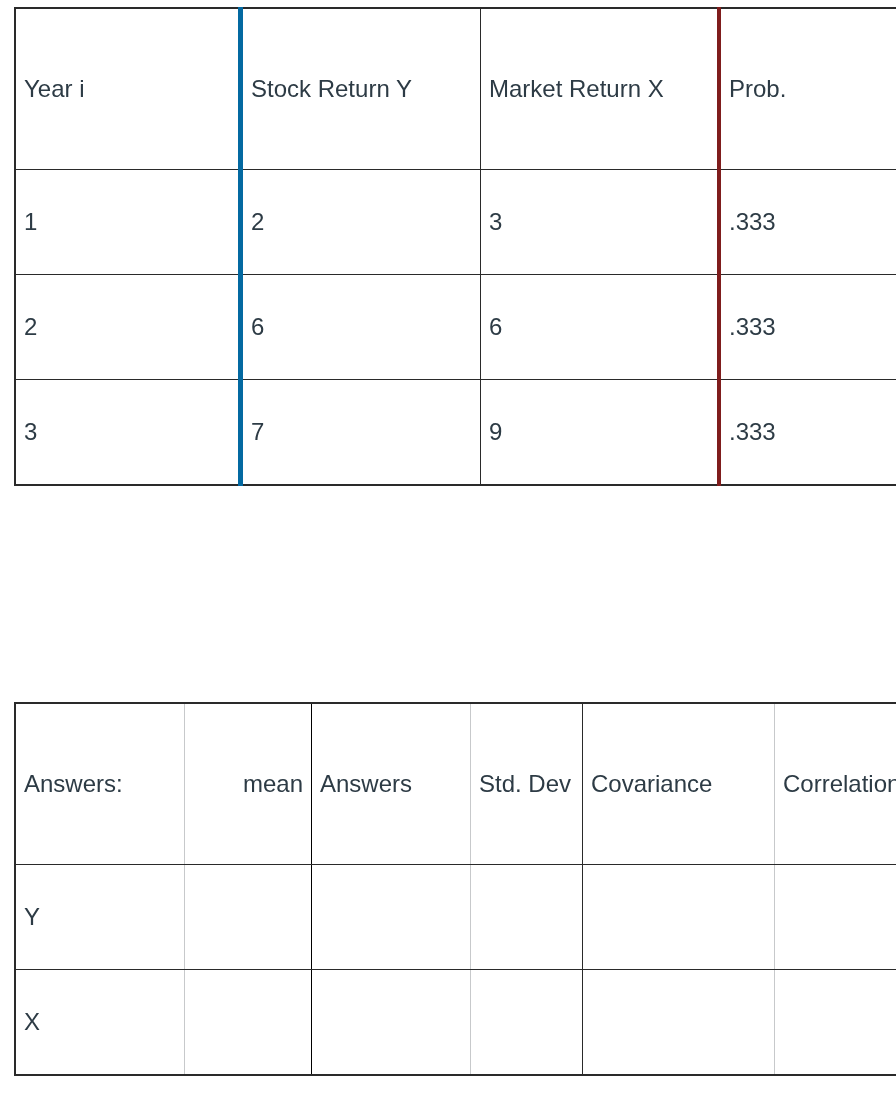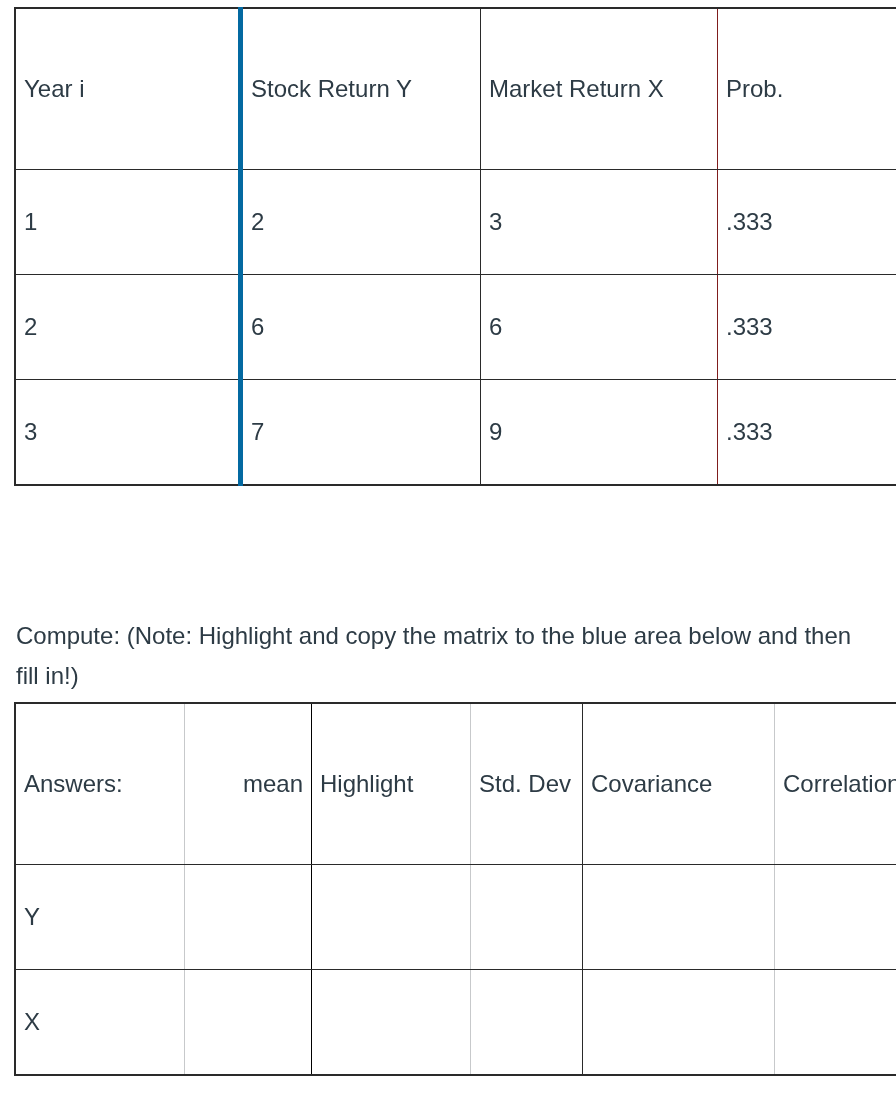--- a/index.html
+++ b/index.html
@@ -53,21 +53,21 @@
     left: 14px;
     top: 7px;
     width: 858px;
   }
   #returns-table { width: 858px; }
   #returns-table td { height: 104px; }
   #returns-table tr.header-row td { height: 160px; }
   
   #returns-table td.c0 { width: 206px; border-right: 5px solid #0369a1; }
   #returns-table td.c1 { width: 221px; border-right: 1px solid #2a2a2a; padding-left: 8px; }
-  #returns-table td.c2 { width: 220px; border-right: 1px solid #7f1d1d; }
+  #returns-table td.c2 { width: 220px; border-right: 4px solid #7f1d1d; }
   #returns-table td.c3 { width: 207px; }
 
   
   #compute-note {
     position: absolute;
     left: 16px;
     top: 592px;
     width: 846px;
     font-size: 24px;
     line-height: 40px;
@@ -157,34 +157,33 @@
             <span class="cell-text">9</span>
           </td>
           <td class="c3">
             <span class="cell-text">.333</span>
           </td>
         </tr>
       </tbody>
     </table>
   </div>
 
-  <p id="compute-note">Compute: (Note: Highlight and copy the matrix to the blue area below and then fill in!)</p>
 
   <div id="answers-table-wrap">
     <table id="answers-table" class="data-table">
       <tbody>
         <tr class="header-row">
           <td class="a0">
             <span class="cell-text">Answers:</span>
           </td>
           <td class="a1">
             <span class="cell-text">mean</span>
           </td>
           <td class="a2">
-            <span class="cell-text">Highlight</span>
+            <span class="cell-text">Answers</span>
           </td>
           <td class="a3">
             <span class="cell-text">Std. Dev</span>
           </td>
           <td class="a4">
             <span class="cell-text">Covariance</span>
           </td>
           <td class="a5">
             <span class="cell-text">Correlation</span>
           </td>

